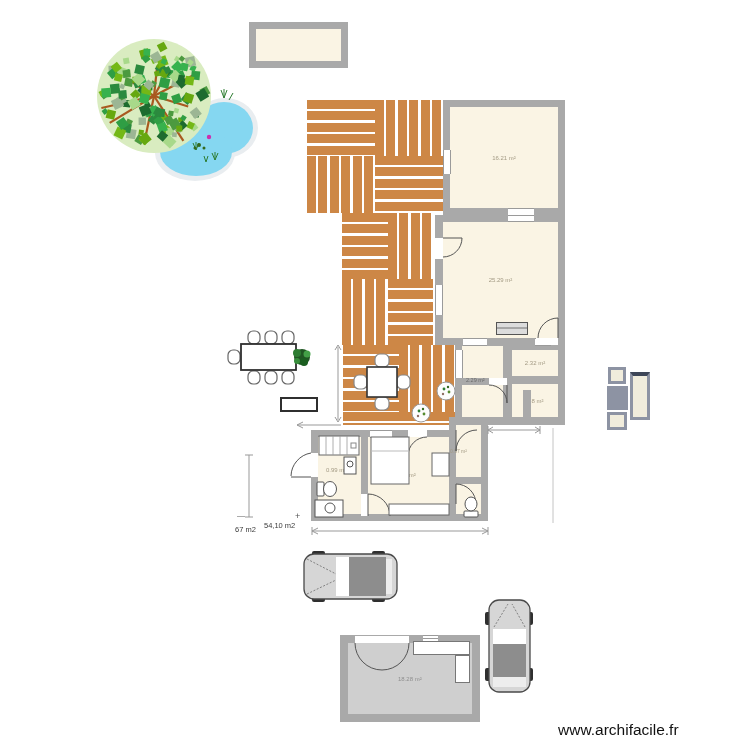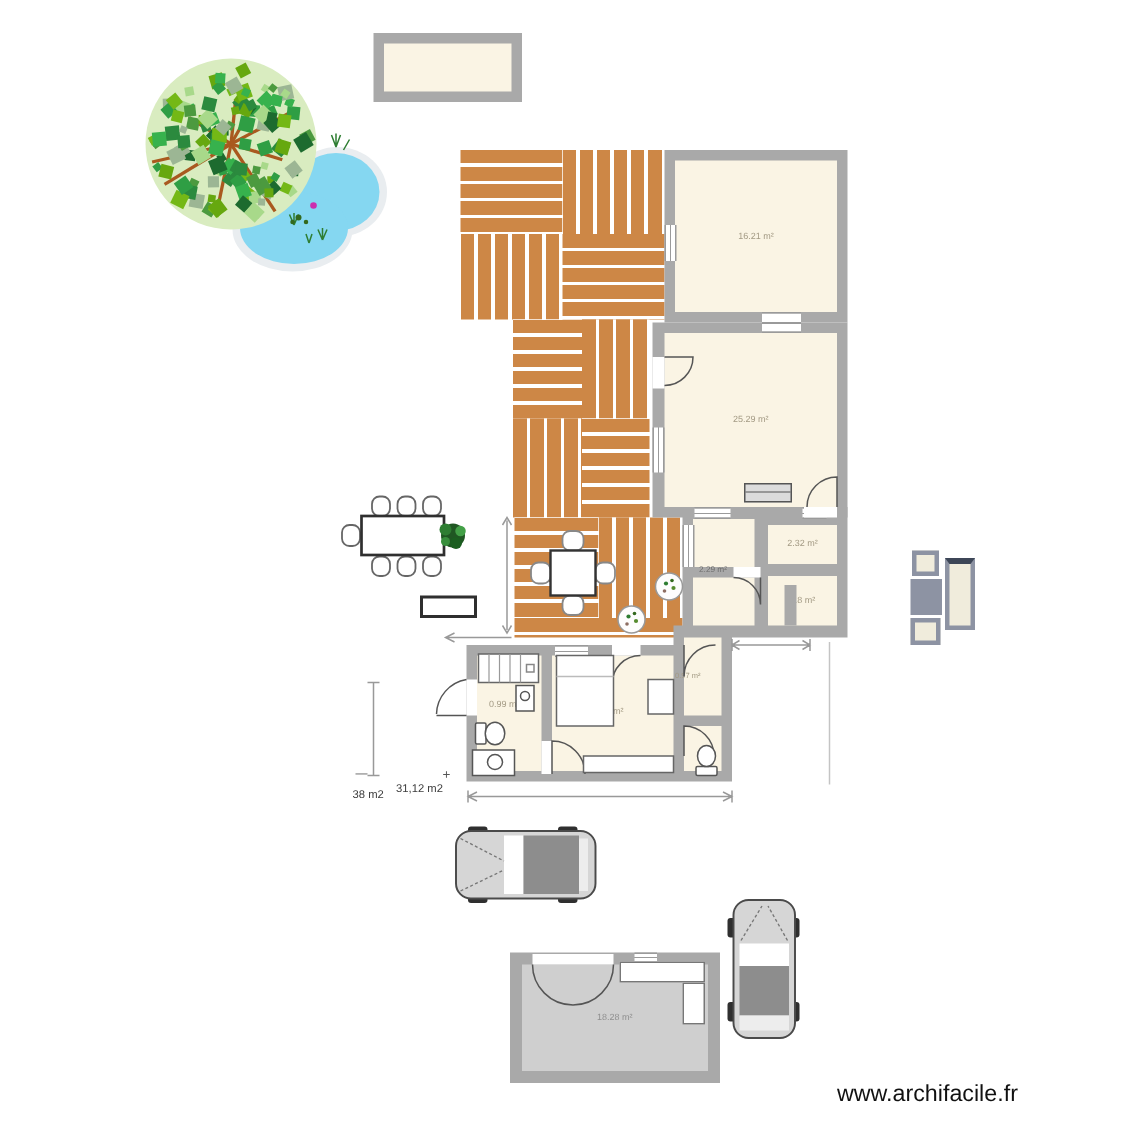--- a/index.html
+++ b/index.html
@@ -102,22 +102,22 @@
   <div class="abs" style="left:413px;top:641px;width:57px;height:14px;background:#fff;border:1px solid #777;box-sizing:border-box;"></div>
   <div class="abs" style="left:455px;top:655px;width:15px;height:28px;background:#fff;border:1px solid #777;box-sizing:border-box;"></div>
 
   <div class="legend" style="left:608px;top:367px;width:18px;height:17px;border:3px solid #8d93a3;background:#f0ecdc;"></div>
   <div class="legend" style="left:607px;top:386px;width:21px;height:24px;background:#8d93a3;"></div>
   <div class="legend" style="left:630px;top:372px;width:20px;height:48px;border:3px solid #8d93a3;border-top:4px solid #3d4657;background:#f0ecdc;"></div>
   <div class="legend" style="left:607px;top:412px;width:20px;height:18px;border:3px solid #8d93a3;background:#f0ecdc;"></div>
 
   <div class="abs" style="left:280px;top:397px;width:38px;height:15px;border:2px solid #2f2f2f;background:#fff;box-sizing:border-box;"></div>
 
-  <div class="dimtxt" style="left:235px;top:525px;">38 m2</div>
-  <div class="dimtxt" style="left:264px;top:521px;">31,12 m2</div>
+  <div class="dimtxt" style="left:235px;top:525px;">67 m2</div>
+  <div class="dimtxt" style="left:264px;top:521px;">54,10 m2</div>
   <div class="dimtxt" style="left:237px;top:511px;font-size:8px;color:#555;">—</div>
   <div class="dimtxt" style="left:295px;top:511px;font-size:9px;color:#555;">+</div>
 
   <svg class="overlay" width="750" height="750" viewBox="0 0 750 750">
 
     <g>
       <ellipse cx="225" cy="128" rx="33" ry="30" fill="#e9edf0"></ellipse>
       <ellipse cx="195" cy="153" rx="40" ry="28" fill="#e9edf0"></ellipse>
       <ellipse cx="224" cy="128" rx="29" ry="26" fill="#85d7f1"></ellipse>
       <ellipse cx="196" cy="152" rx="36" ry="24" fill="#85d7f1"></ellipse>

